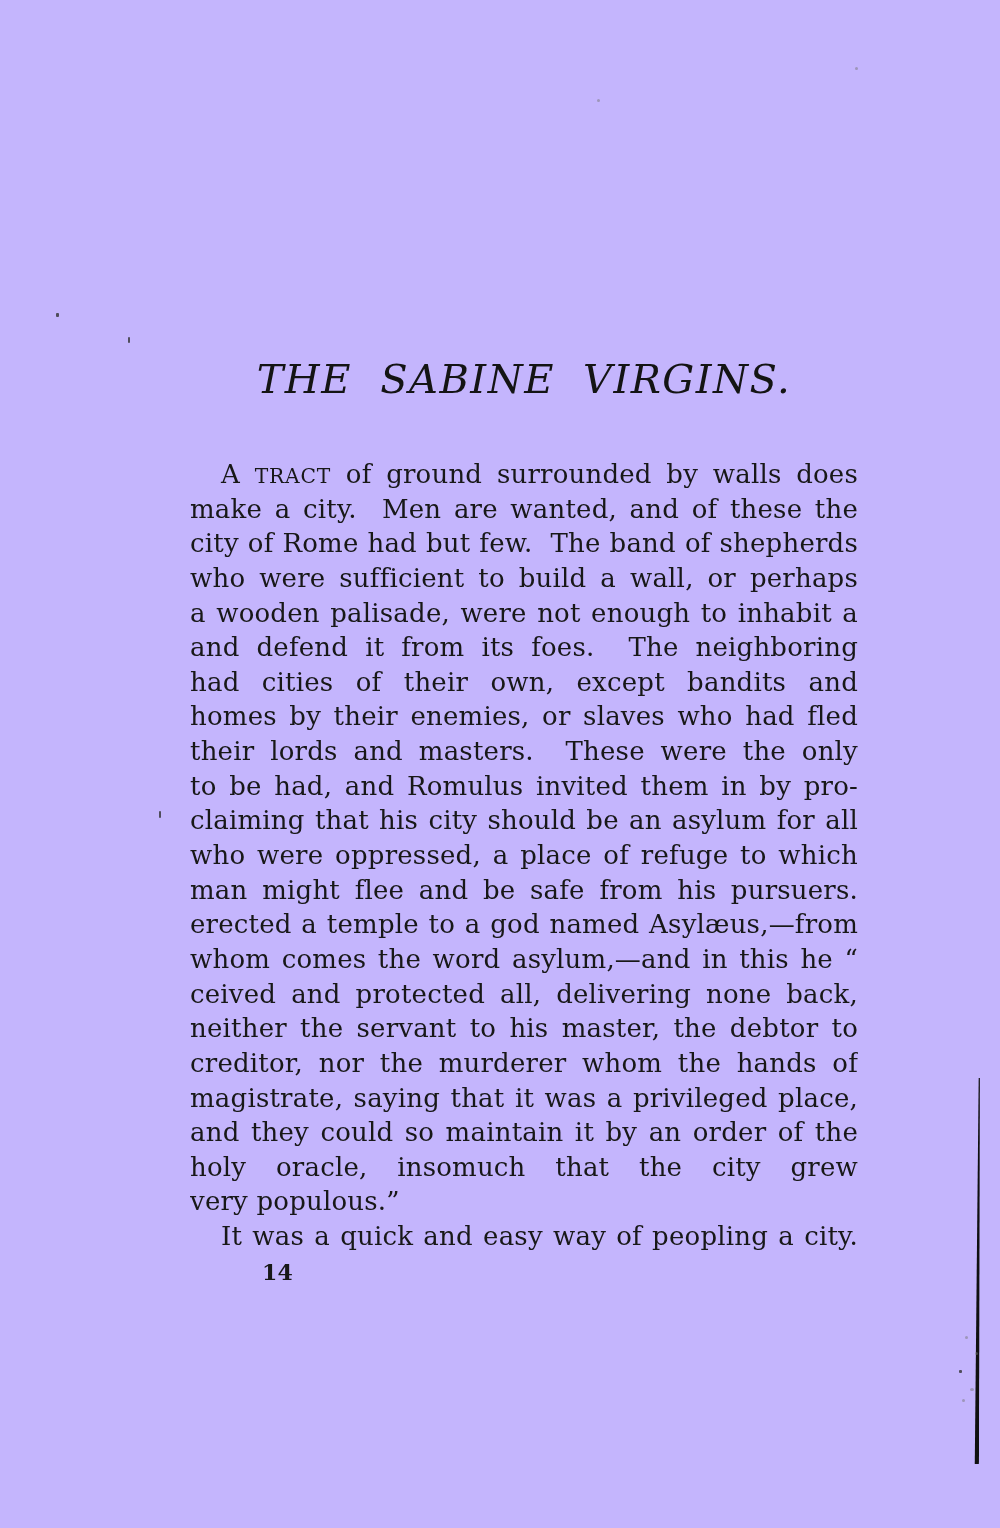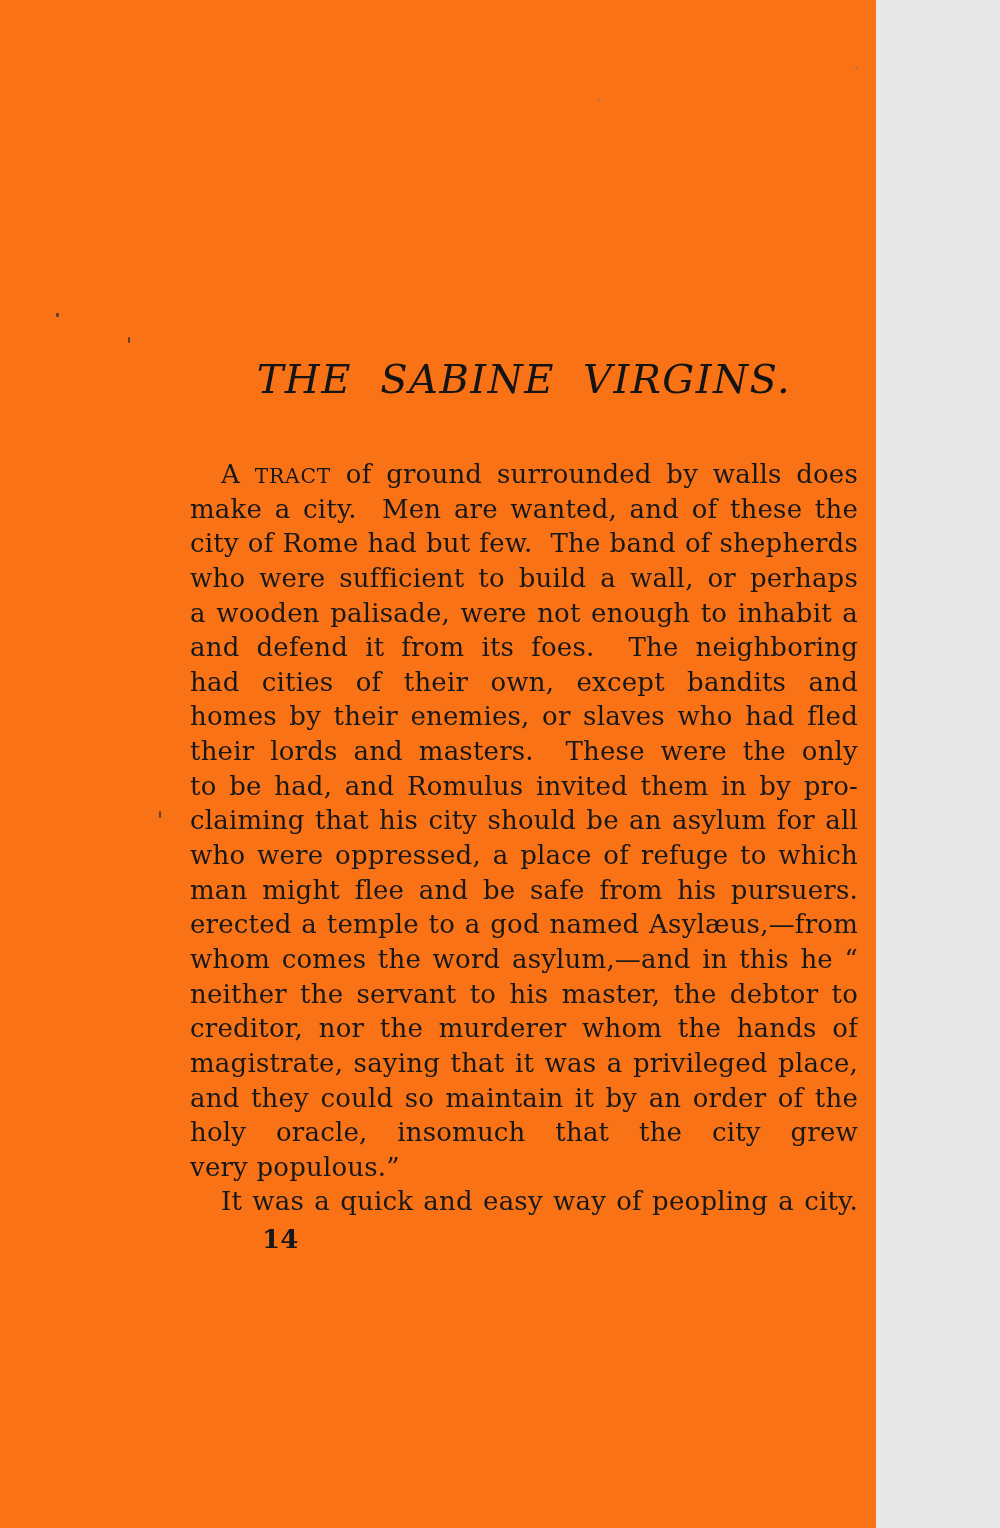--- a/index.html
+++ b/index.html
@@ -1,23 +1,22 @@
 <!DOCTYPE html>
 <html><head>
 <meta charset="utf-8">
 <style>
   html,body{margin:0;padding:0;background:#e8e8e8;}
   .page{
     position:relative;
-    width:828px;height:1528px;
-    background:#f97316;
+    width:1000px;height:1528px;
+    background:#c4b5fd;
     overflow:hidden;
     font-family:"DejaVu Serif", serif;
     color:#181818;
-    padding-left:48px;
   }
   .title{
     position:absolute;
     left:190px;top:356px;width:668px;
     text-align:center;
     font-style:italic;
     font-size:40px;
     letter-spacing:1.5px;
     word-spacing:14px;
     white-space:nowrap;
@@ -40,21 +39,21 @@
   .line.nojust{
     text-align:center;
     text-align-last:left;
   }
   .line.indent{ text-indent:31px; }
   .smallcaps{ font-size:0.78em; letter-spacing:0.8px; }
   .page-number{
     line-height:normal;
     margin-top:5px;
     margin-left:72px;
-    font-size:26px;
+    font-size:22px;
     font-weight:bold;
     text-align:left;
     text-align-last:left;
   }
   .scan-line{
     position:absolute;
     left:977px;top:1078px;
     width:6px;height:386px;
     background:#101010;
     clip-path:polygon(28% 0, 48% 0, 100% 100%, 30% 100%);
@@ -86,20 +85,21 @@
       <div class="line"><span>and defend it from its foes.  The neighboring people</span></div>
       <div class="line"><span>had cities of their own, except bandits and fugitives,</span></div>
       <div class="line"><span>homes by their enemies, or slaves who had fled from</span></div>
       <div class="line"><span>their lords and masters.  These were the only people</span></div>
       <div class="line"><span>to be had, and Romulus invited them in by pro-</span></div>
       <div class="line"><span>claiming that his city should be an asylum for all</span></div>
       <div class="line"><span>who were oppressed, a place of refuge to which any</span></div>
       <div class="line"><span>man might flee and be safe from his pursuers.  He</span></div>
       <div class="line"><span>erected a temple to a god named Asylæus,—from</span></div>
       <div class="line"><span>whom comes the word asylum,—and in this he “ re-</span></div>
+      <div class="line"><span>ceived and protected all, delivering none back,</span></div>
       <div class="line"><span>neither the servant to his master, the debtor to his</span></div>
       <div class="line"><span>creditor, nor the murderer whom the hands of the</span></div>
       <div class="line"><span>magistrate, saying that it was a privileged place,</span></div>
       <div class="line"><span>and they could so maintain it by an order of the</span></div>
       <div class="line"><span>holy oracle, insomuch that the city grew presently</span></div>
       <div class="line nojust"><span>very populous.”</span></div>
       <div class="line indent"><span>It was a quick and easy way of peopling a city.</span></div>
       <div class="page-number">14</div>
     </div>
 

